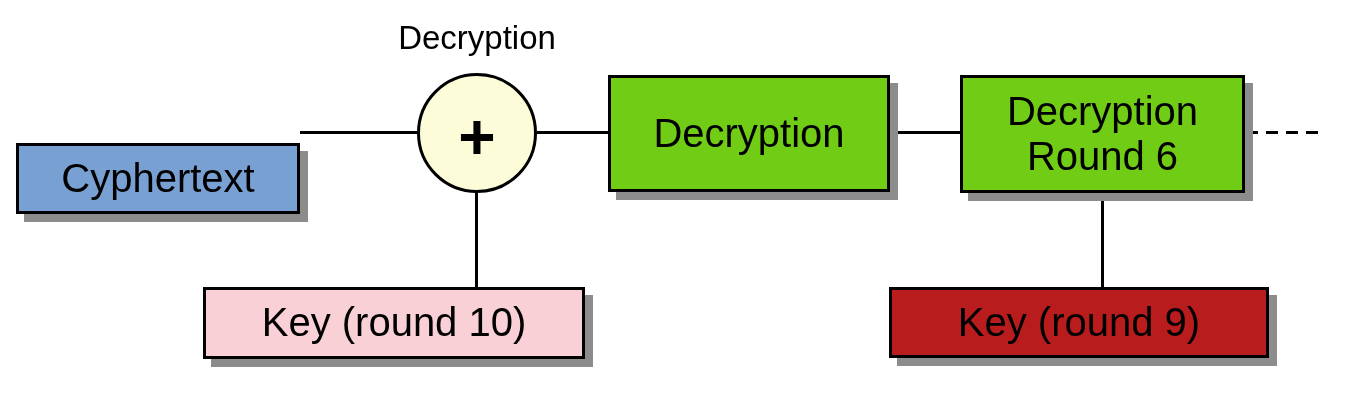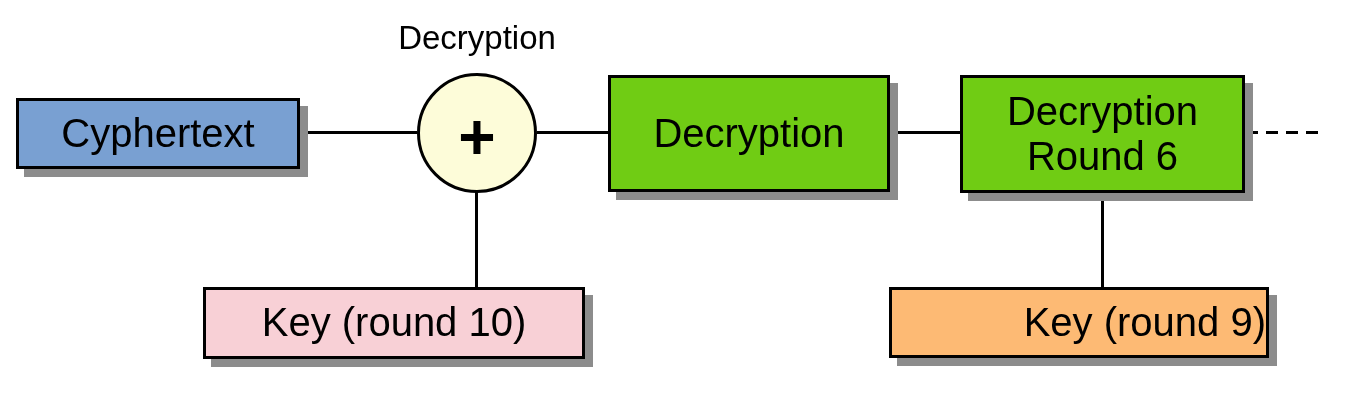--- a/index.html
+++ b/index.html
@@ -86,38 +86,38 @@
 
   <div class="line line-h conn-cipher-xor" style="background-color: rgb(0, 0, 0);"></div>
   <div class="line line-h conn-xor-round1" style="background-color: rgb(0, 0, 0);"></div>
   <div class="line line-h conn-round1-round2" style="background-color: rgb(0, 0, 0);"></div>
   <div class="line-dashed conn-dashed"></div>
   <div class="line line-v conn-xor-key10" style="background-color: rgb(0, 0, 0);"></div>
   <div class="line line-v conn-round2-key9" style="background-color: rgb(0, 0, 0);"></div>
 
   <div class="annotation">Decryption</div>
 
-  <div class="node node-cyphertext" style="background-color: rgb(121, 160, 210); border-color: rgb(0, 0, 0);">
+  <div class="node node-cyphertext" style="background-color: rgb(121, 160, 210); border-color: rgb(0, 0, 0); margin-top: 45px;">
     <span>Cyphertext</span>
   </div>
 
   <div class="xor-circle" style="background-color: rgb(253, 252, 217); border-color: rgb(0, 0, 0);">
     <span class="xor-operator">+</span>
   </div>
 
   <div class="node node-round1" style="background-color: rgb(112, 204, 20); border-color: rgb(0, 0, 0);">
     <span>Decryption</span>
   </div>
 
   <div class="node node-round2" style="background-color: rgb(112, 204, 20); border-color: rgb(0, 0, 0);">
     <span>Decryption</span>
     <span>Round 6</span>
   </div>
 
   <div class="node node-key10" style="background-color: rgb(248, 208, 214); border-color: rgb(0, 0, 0);">
     <span>Key (round 10)</span>
   </div>
 
-  <div class="node node-key9" style="background-color: #fdba74; border-color: rgb(0, 0, 0); align-items: flex-end;">
+  <div class="node node-key9" style="background-color: #b91c1c; border-color: rgb(0, 0, 0);">
     <span>Key (round 9)</span>
   </div>
 
 </div>
 
 </body></html>

